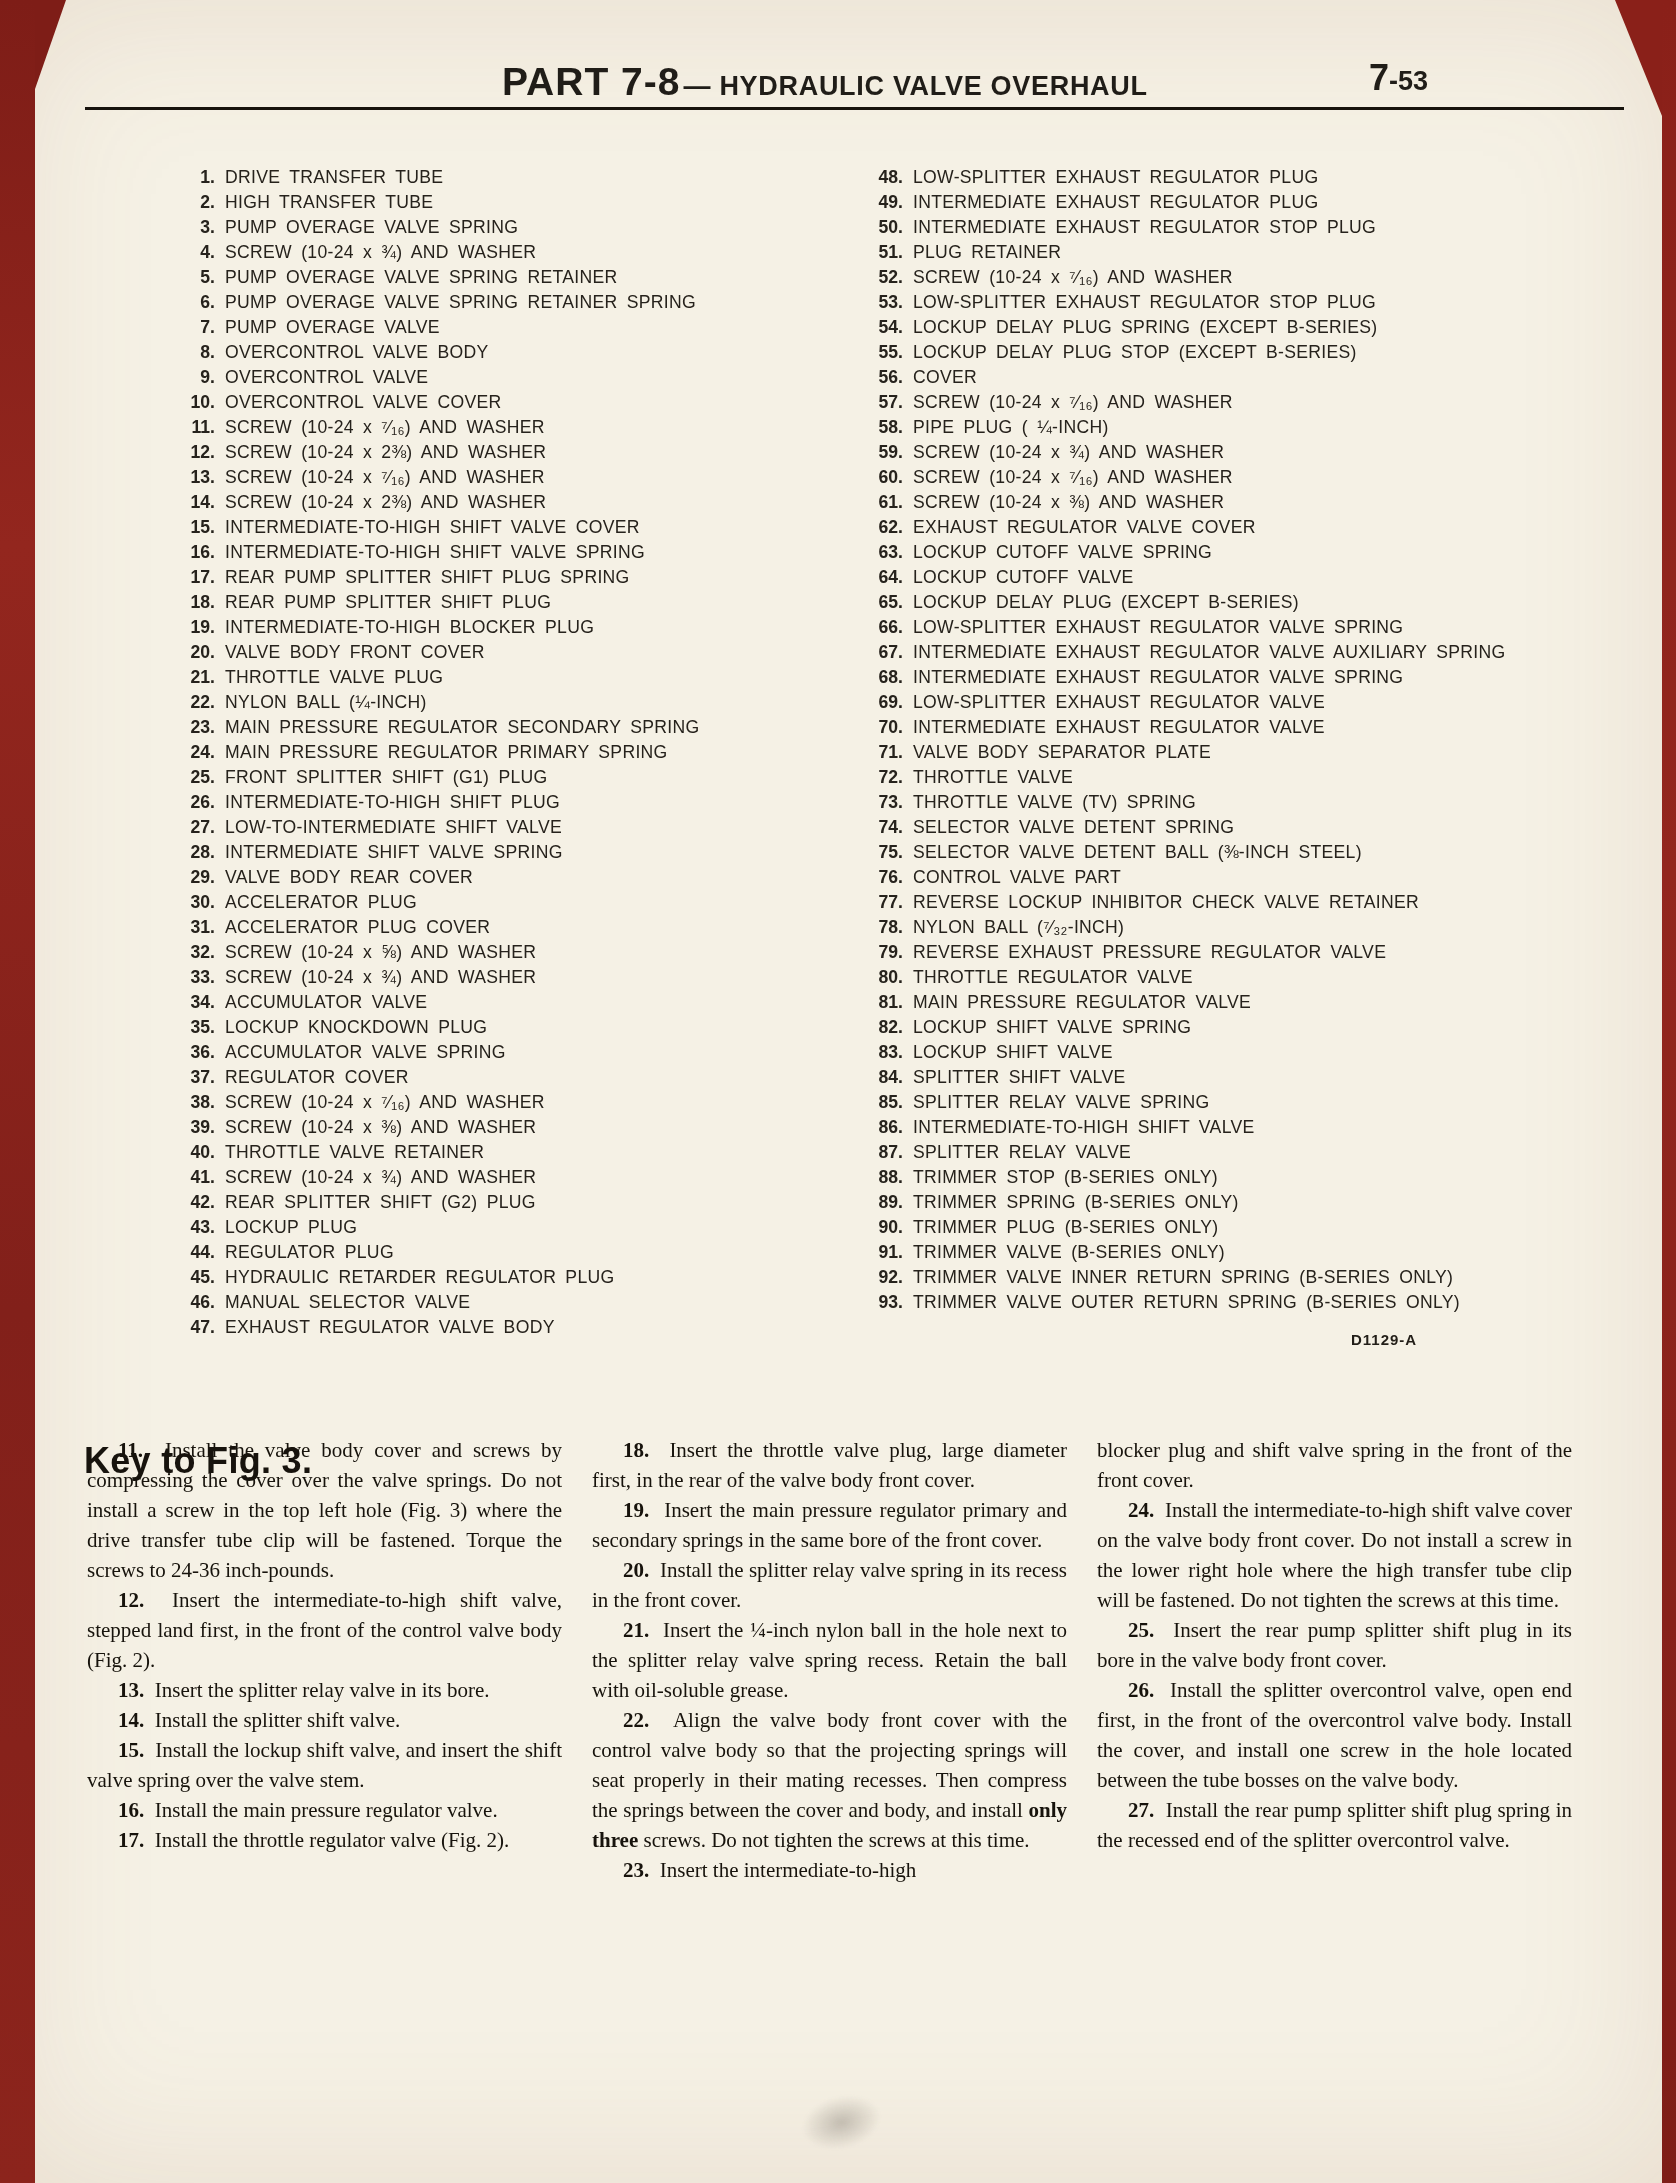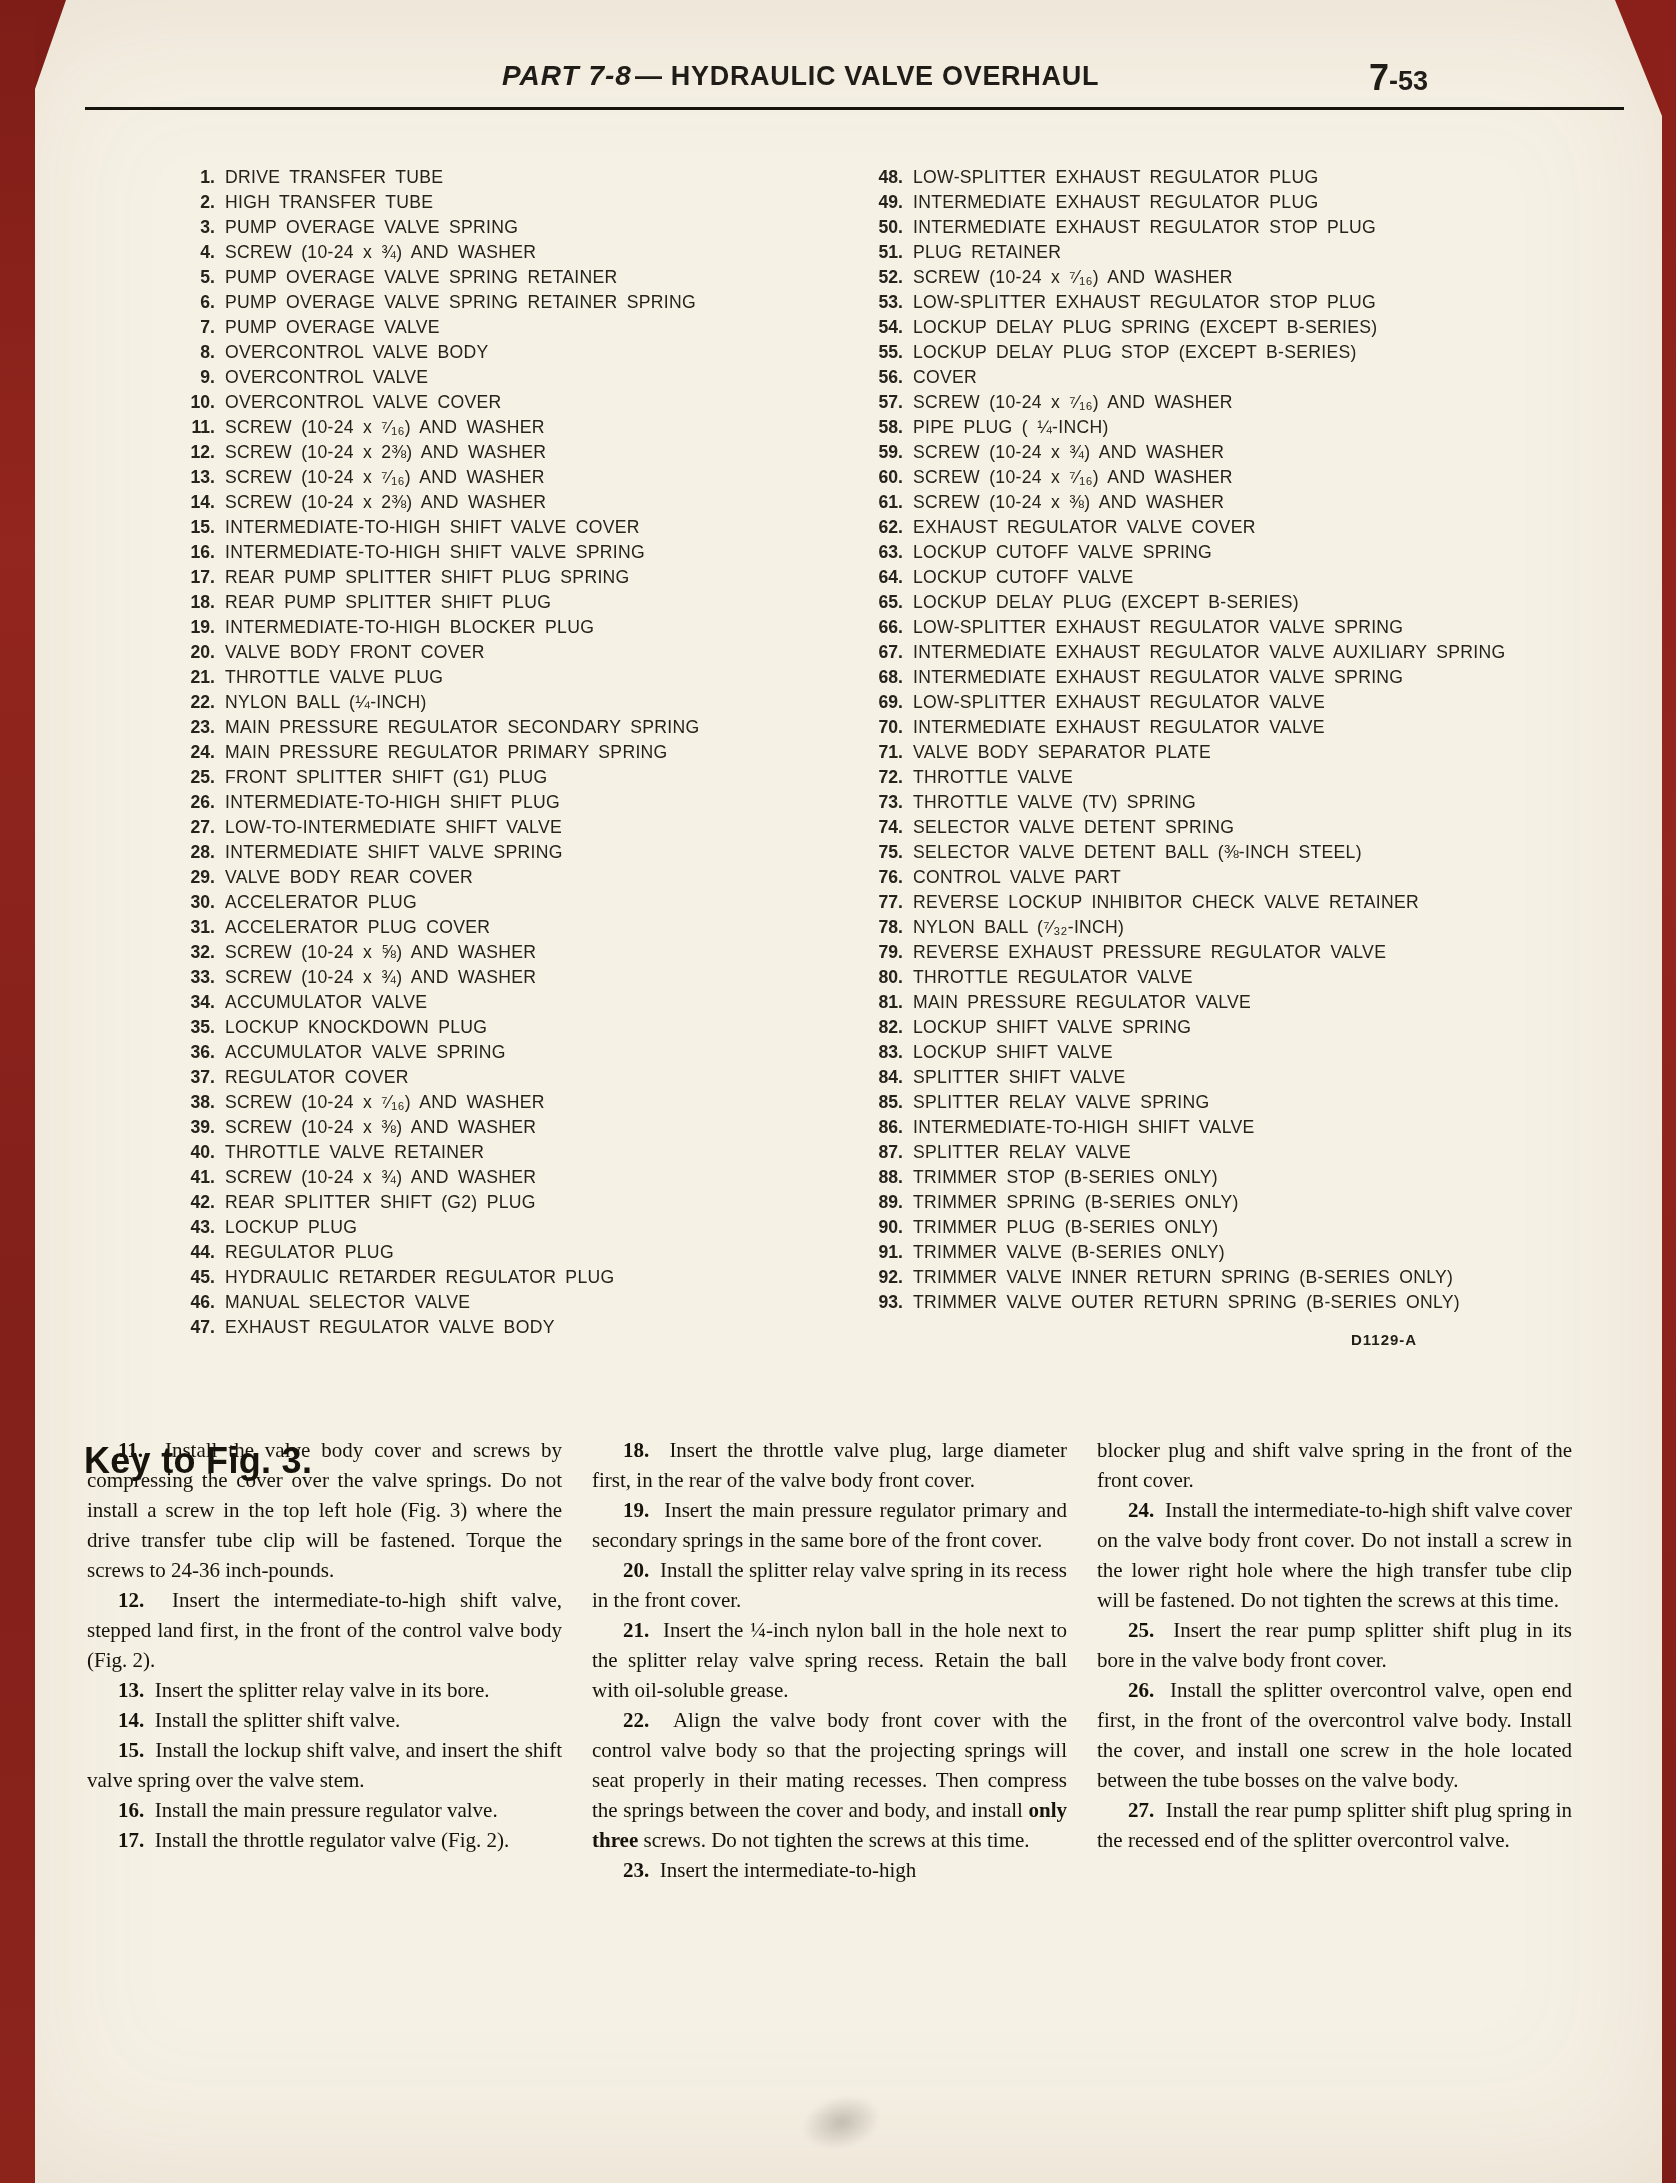--- a/index.html
+++ b/index.html
@@ -13,21 +13,21 @@
   .edge-left{position:absolute;left:0;top:0;width:35px;height:2183px;
     background:linear-gradient(180deg,#7e1d17,#93261e 25%,#82201a 60%,#8c241c);}
   .edge-left-corner{position:absolute;left:35px;top:0;width:0;height:0;
     border-top:89px solid #7e1d17;border-right:31px solid transparent;}
   .edge-right{position:absolute;right:0;top:0;width:15px;height:2183px;
     background:linear-gradient(180deg,#8a2019,#93261e 40%,#7e1d17);}
   .edge-right-corner{position:absolute;right:15px;top:0;width:0;height:0;
     border-top:116px solid #8a2019;border-left:47px solid transparent;}
   
   .header-title{position:absolute;left:502px;top:60px;white-space:nowrap;}
-  .hdr-part{font-weight:bold;font-size:28px;letter-spacing:1px;font-style:italic;}
+  .hdr-part{font-weight:bold;font-size:39px;letter-spacing:1px;}
   .hdr-rest{font-weight:bold;font-size:27px;letter-spacing:0.7px;}
   .page-number{position:absolute;left:1369px;top:57px;white-space:nowrap;}
   .pn-major{font-weight:bold;font-size:36px;}
   .pn-minor{font-weight:bold;font-size:27px;margin-top:40px;}
   .header-rule{position:absolute;left:85px;top:107px;width:1539px;height:2.7px;background:#17130d;}
   
   .parts{position:absolute;left:170px;top:165px;width:1454px;display:flex;}
   .parts-col{display:flex;flex-direction:column;}
   #list-left{width:688px;flex:none;}
   #list-right{flex:1;}

